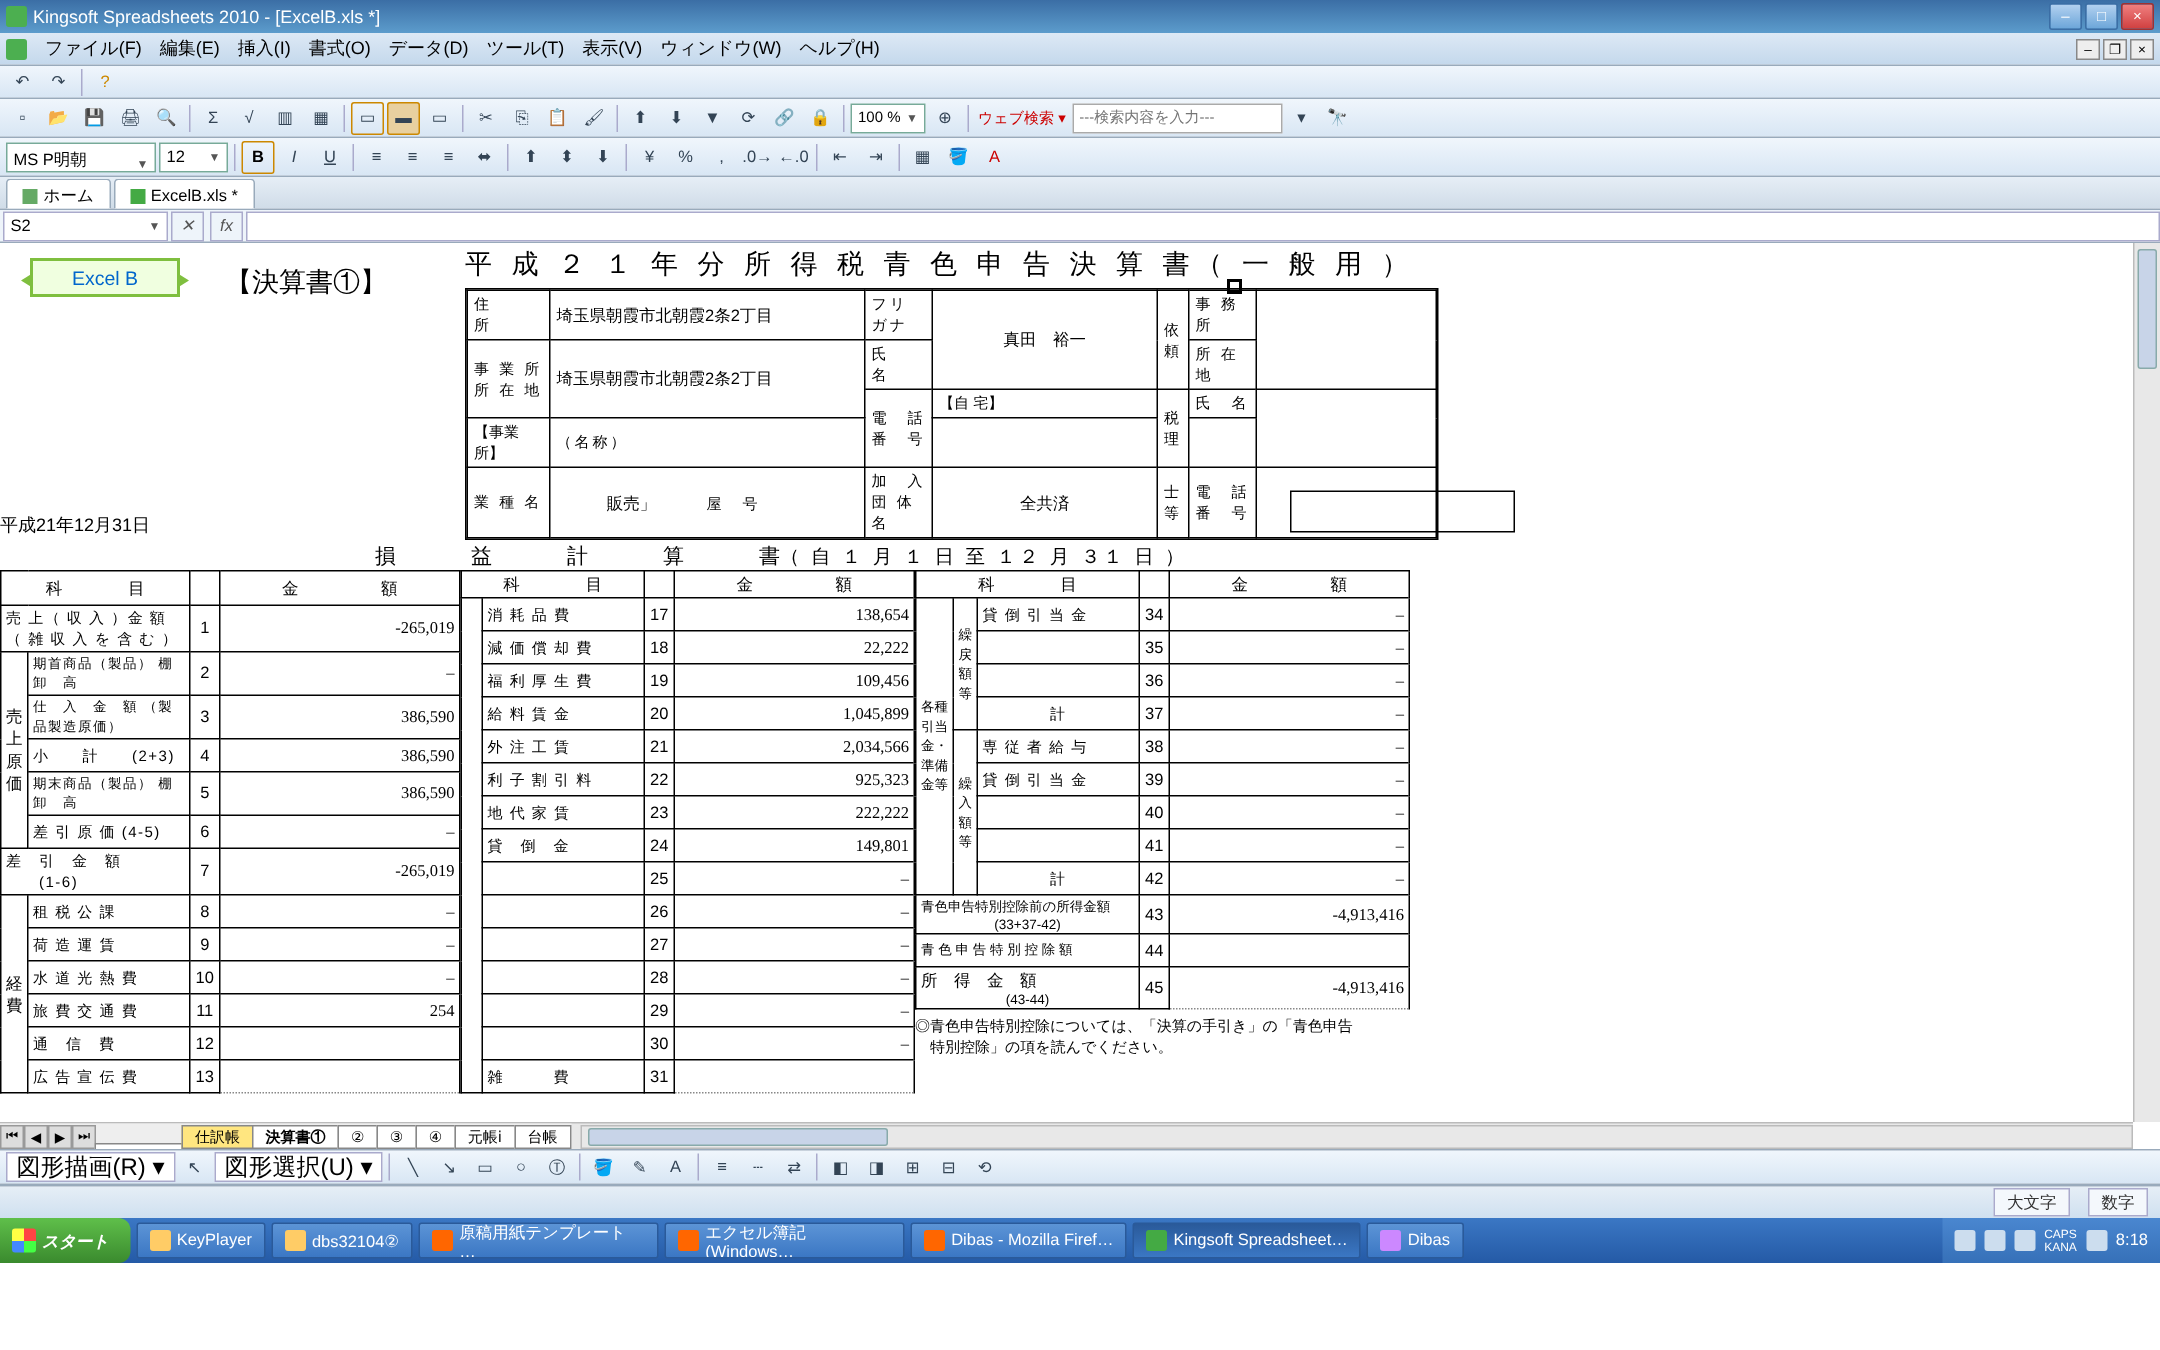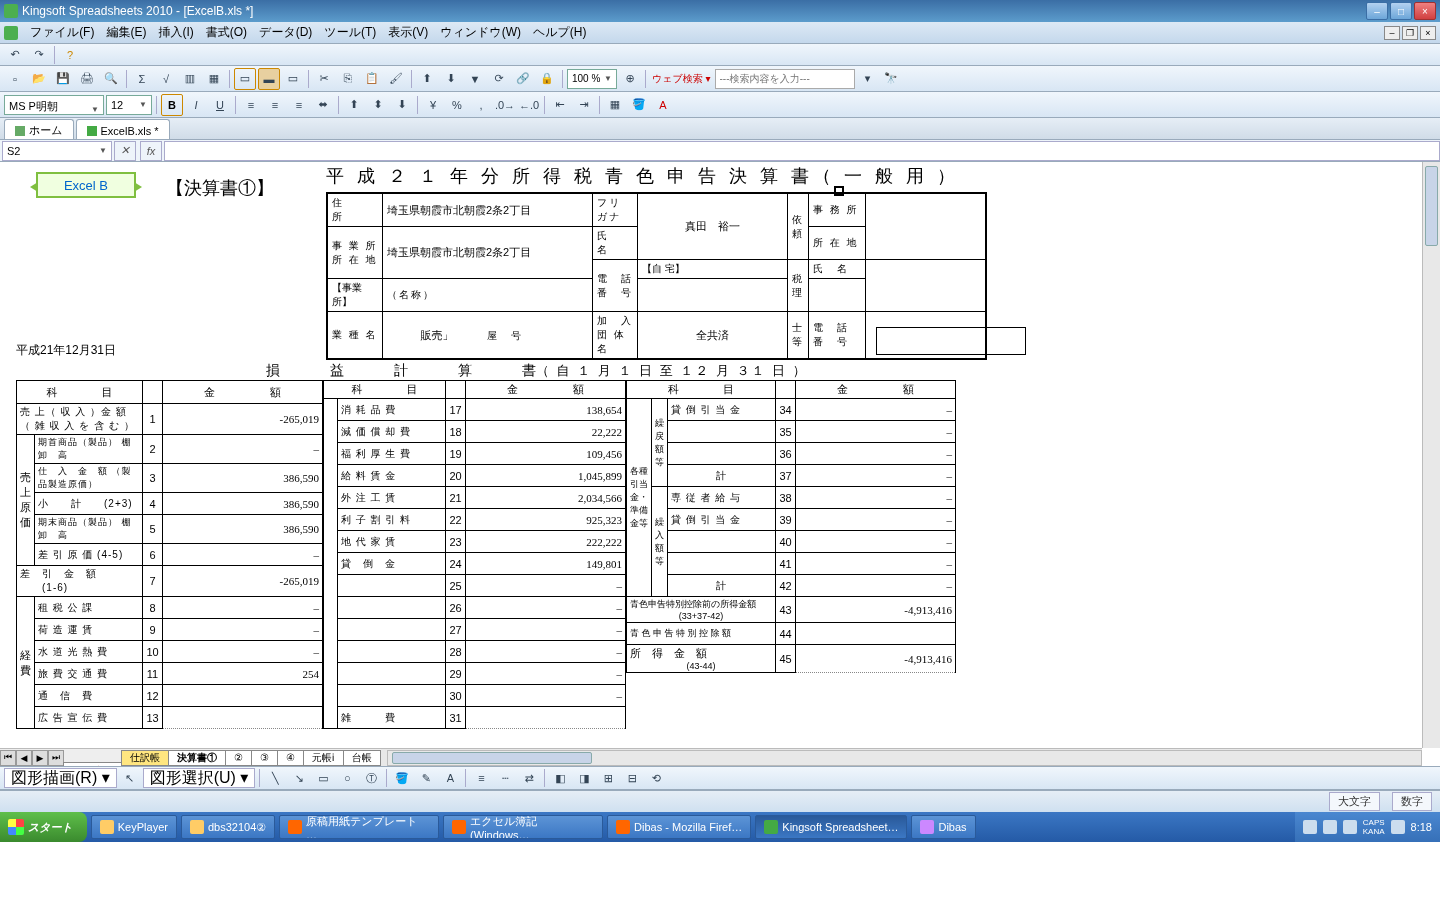--- a/index.html
+++ b/index.html
@@ -30,21 +30,21 @@
   .tabbar { height: 22px; background: linear-gradient(#e6eef6,#d0dce8); border-bottom: 1px solid #9ab; display: flex; align-items: flex-end; padding: 0 4px; }
   .doctab { height: 20px; padding: 2px 10px 0; background: #fff; border: 1px solid #9ab; border-bottom: none; border-radius: 3px 3px 0 0; margin-right: 2px; display: flex; align-items: center; gap: 4px; font-size: 11px; }
   .doctab .dticon { width: 10px; height: 10px; background: #4a4; }
   
   .formulabar { height: 22px; background: #eef4fa; border-bottom: 1px solid #9ab; display: flex; align-items: center; }
   .namebox { width: 110px; height: 20px; border: 1px solid #aac; background: #fff; padding: 0 4px; display: flex; align-items: center; justify-content: space-between; font-size: 11px; margin-left: 2px;}
   .fxbtn { width: 22px; height: 20px; border: 1px solid #aac; display: flex; align-items: center; justify-content: center; font-style: italic; color: #555; margin: 0 2px;}
   .formulainput { flex: 1; height: 20px; border: 1px solid #aac; background: #fff; }
   
   .sheetwrap { position: relative; height: 604px; background: #fff; overflow: hidden; }
-  .sheet { position: absolute; left: 0; top: 0; right: 18px; bottom: 18px; overflow: hidden; padding: 18px; margin-left: 16px; }
+  .sheet { position: absolute; left: 0; top: 0; right: 18px; bottom: 18px; overflow: hidden; padding: 18px; }
   .vscroll { position: absolute; right: 0; top: 0; width: 18px; bottom: 18px; background: #e8e8e8; border-left: 1px solid #bbb; }
   .vscroll .thumb { position: absolute; top: 4px; left: 2px; right: 2px; height: 80px; background: #c8d4e8; border: 1px solid #8aa; border-radius: 2px; }
   .hscroll-row { position: absolute; left: 0; right: 18px; bottom: 0; height: 18px; background: #e8e8e8; border-top: 1px solid #bbb; display: flex; align-items: center; }
   .sheettabs { display: flex; align-items: center; height: 18px; background: #eee; }
   .navtbn { width: 16px; height: 16px; border: 1px solid #999; background: #ddd; font-size: 9px; display: flex; align-items: center; justify-content: center; }
   .sheettab { height: 16px; padding: 0 8px; border: 1px solid #888; background: #fff; font-size: 10px; display: flex; align-items: center; margin-left: -1px; }
   .sheettab.sel { background: #fff; font-weight: bold; }
   .sheettab.red { color: #c00; margin-top: 24px; }
   .sheettab.yellow { background: #ffe680; }
   .hscroll { flex: 1; height: 16px; background: #e8e8e8; position: relative; margin-left: 6px; border: 1px solid #bbb;}
@@ -242,21 +242,21 @@
 
     <div class="infobox">
       <table>
         <tbody>
             <tr>
           <td class="lbl" style="width:55px">住　　所</td>
           <td style="width:210px">埼玉県朝霞市北朝霞2条2丁目</td>
           <td class="lbl" style="width:42px">フリガナ</td>
           <td rowspan="2" style="width:150px;text-align:center">真田　裕一</td>
           <td class="lbl" rowspan="2" style="width:18px">依頼</td>
-          <td class="lbl" style="width:57px">事 務 所</td>
+          <td class="lbl" style="width:45px">事 務 所</td>
           <td rowspan="2" style="width:120px"></td>
         </tr>
         <tr>
           <td class="lbl" rowspan="2"><span>事 業 所</span><br><span>所 在 地</span></td>
           <td rowspan="2">埼玉県朝霞市北朝霞2条2丁目</td>
           <td class="lbl">氏　　名</td>
           <td class="lbl">所 在 地</td>
         </tr>
         <tr>
           <td class="lbl" rowspan="2"><span>電　話</span><br><span>番　号</span></td>
@@ -522,20 +522,22 @@
                 <td class="rownum">44</td>
                 <td class="num amt"></td>
               </tr>
         <tr>
                 <td colspan="3"><span>所　得　金　額</span><br><span style="display:block;text-align:center;font-size:9px">(43-44)</span></td>
                 <td class="rownum" rowspan="1">45</td>
                 <td class="num amt">-4,913,416</td>
               </tr>
       </tbody>
           </table>
+      <div class="footnote" style="white-space:pre">◎青色申告特別控除については、「決算の手引き」の「青色申告
+　特別控除」の項を読んでください。</div>
       </div>
     </div>
   </div>
 
   <div class="vscroll">
       <div class="thumb"></div>
     </div>
   <div class="hscroll-row">
     <div class="sheettabs">
       <div class="navtbn">⏮</div>

